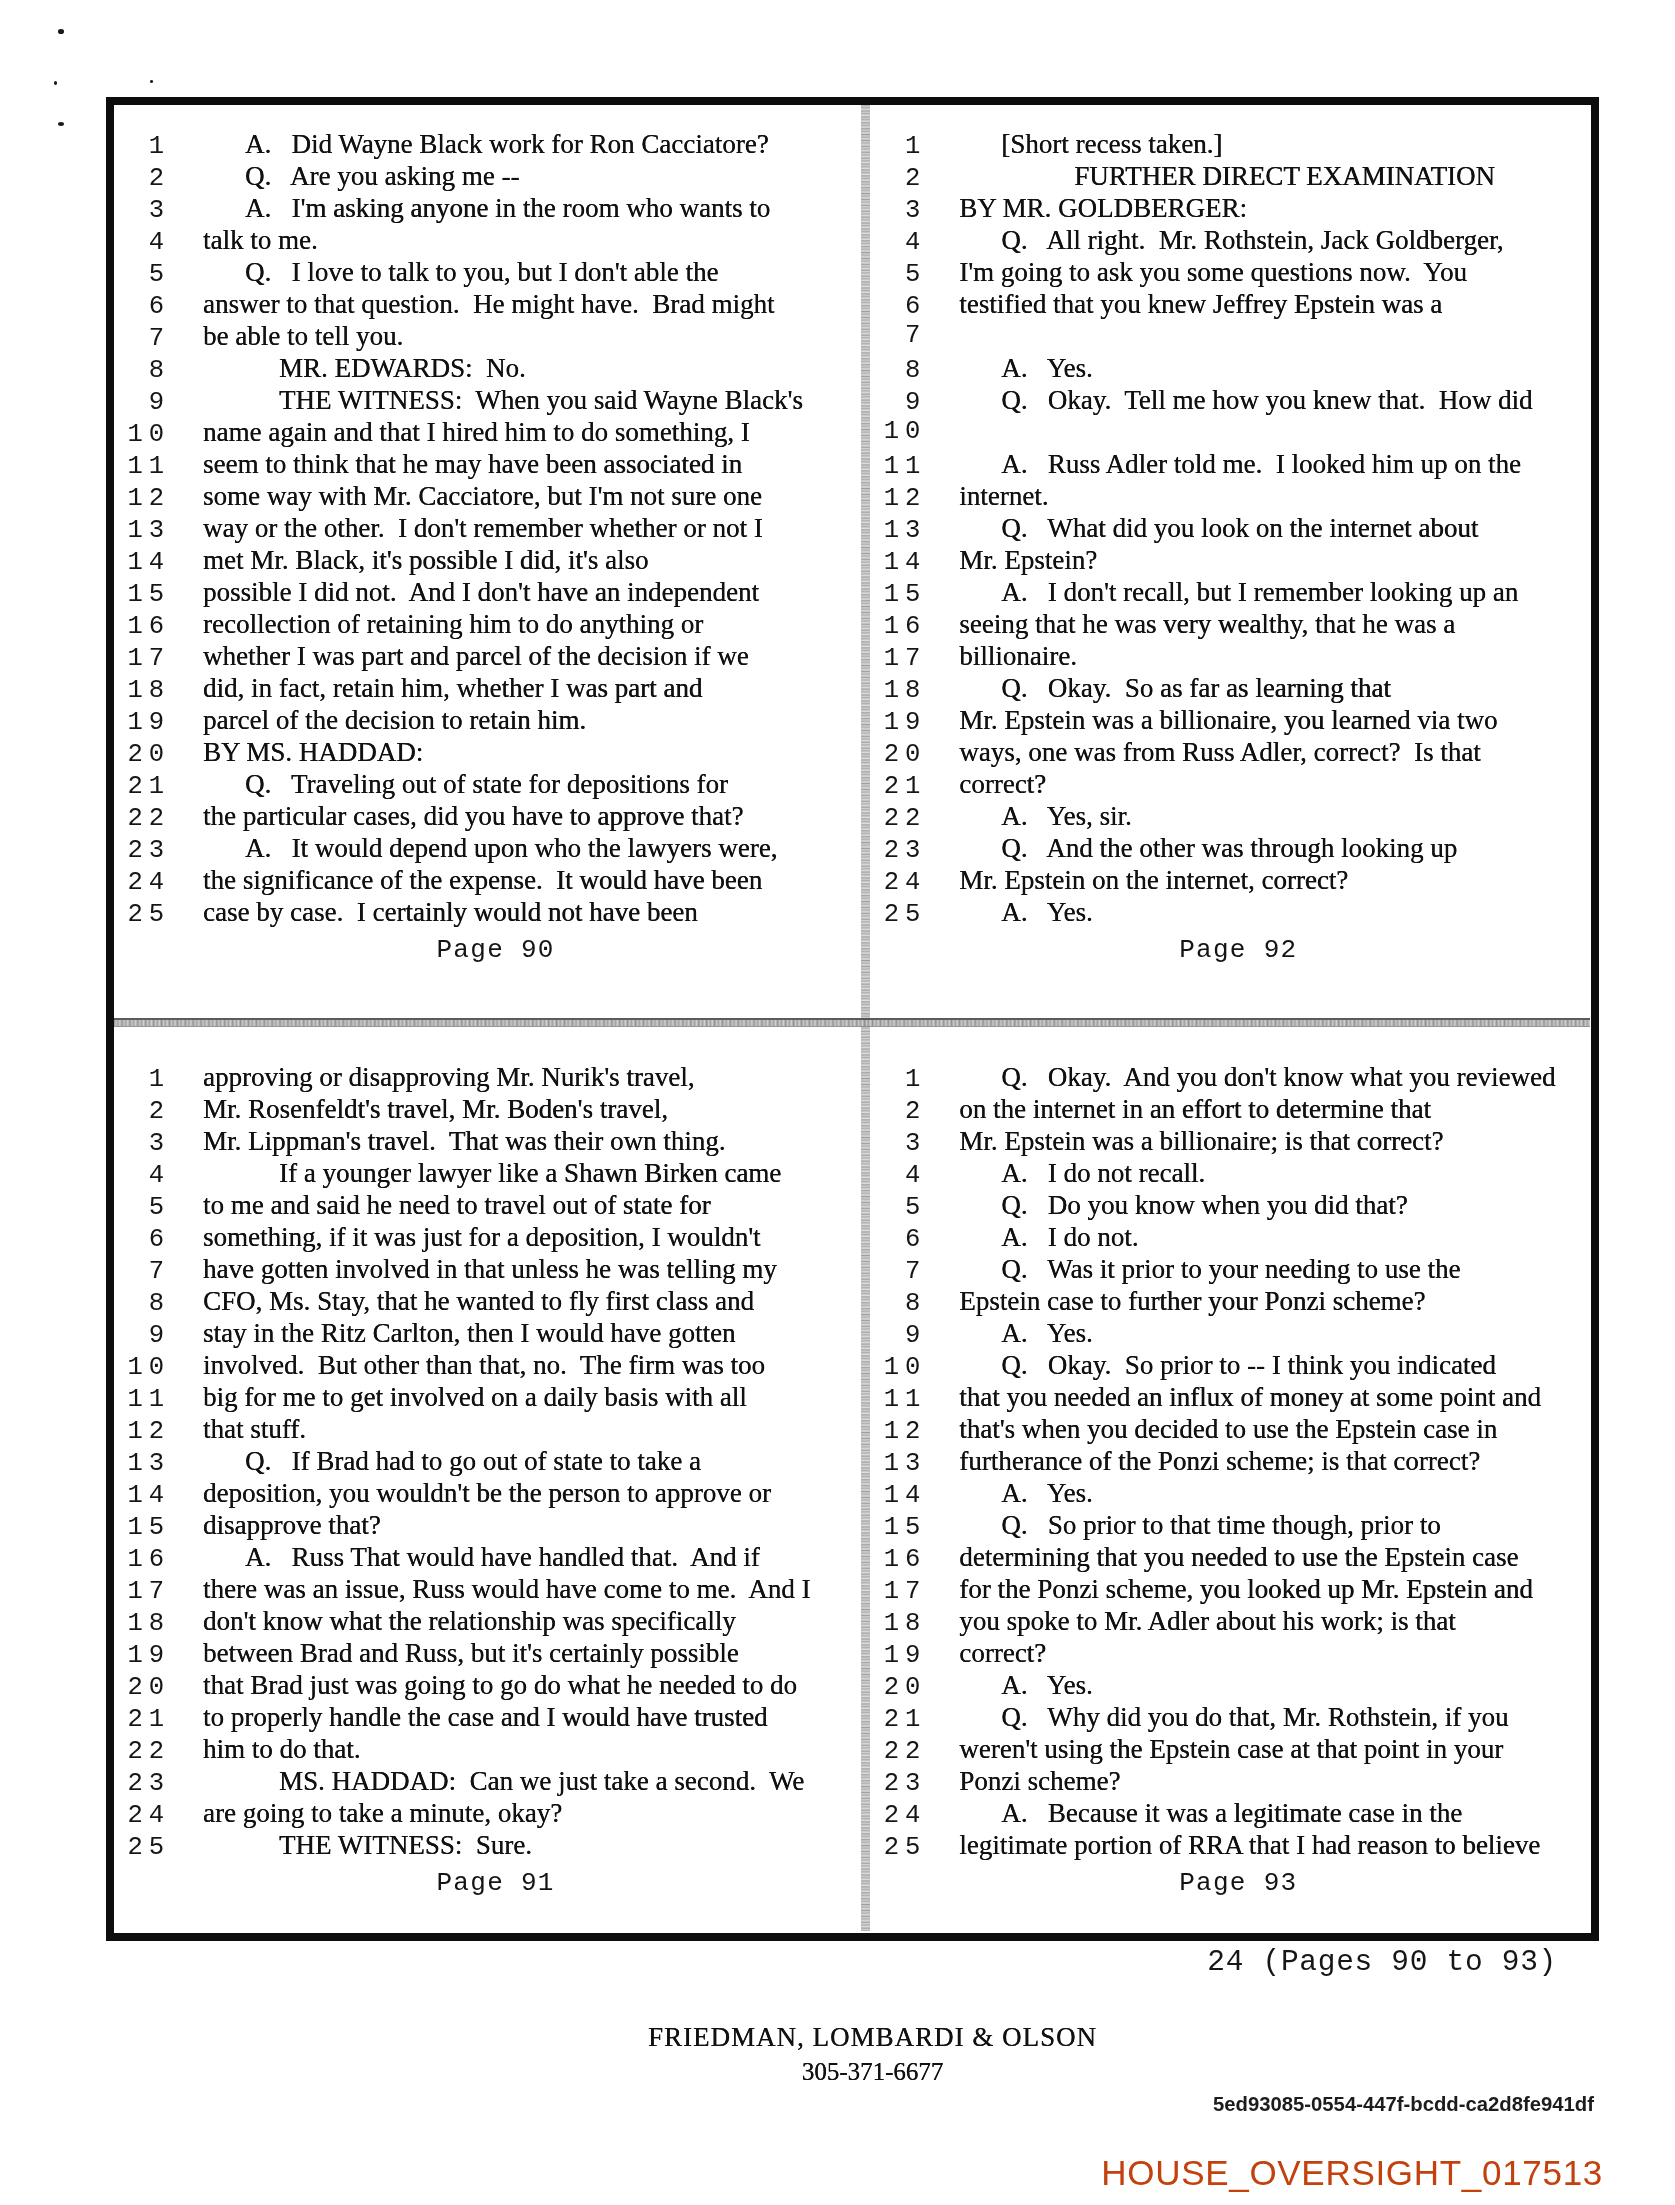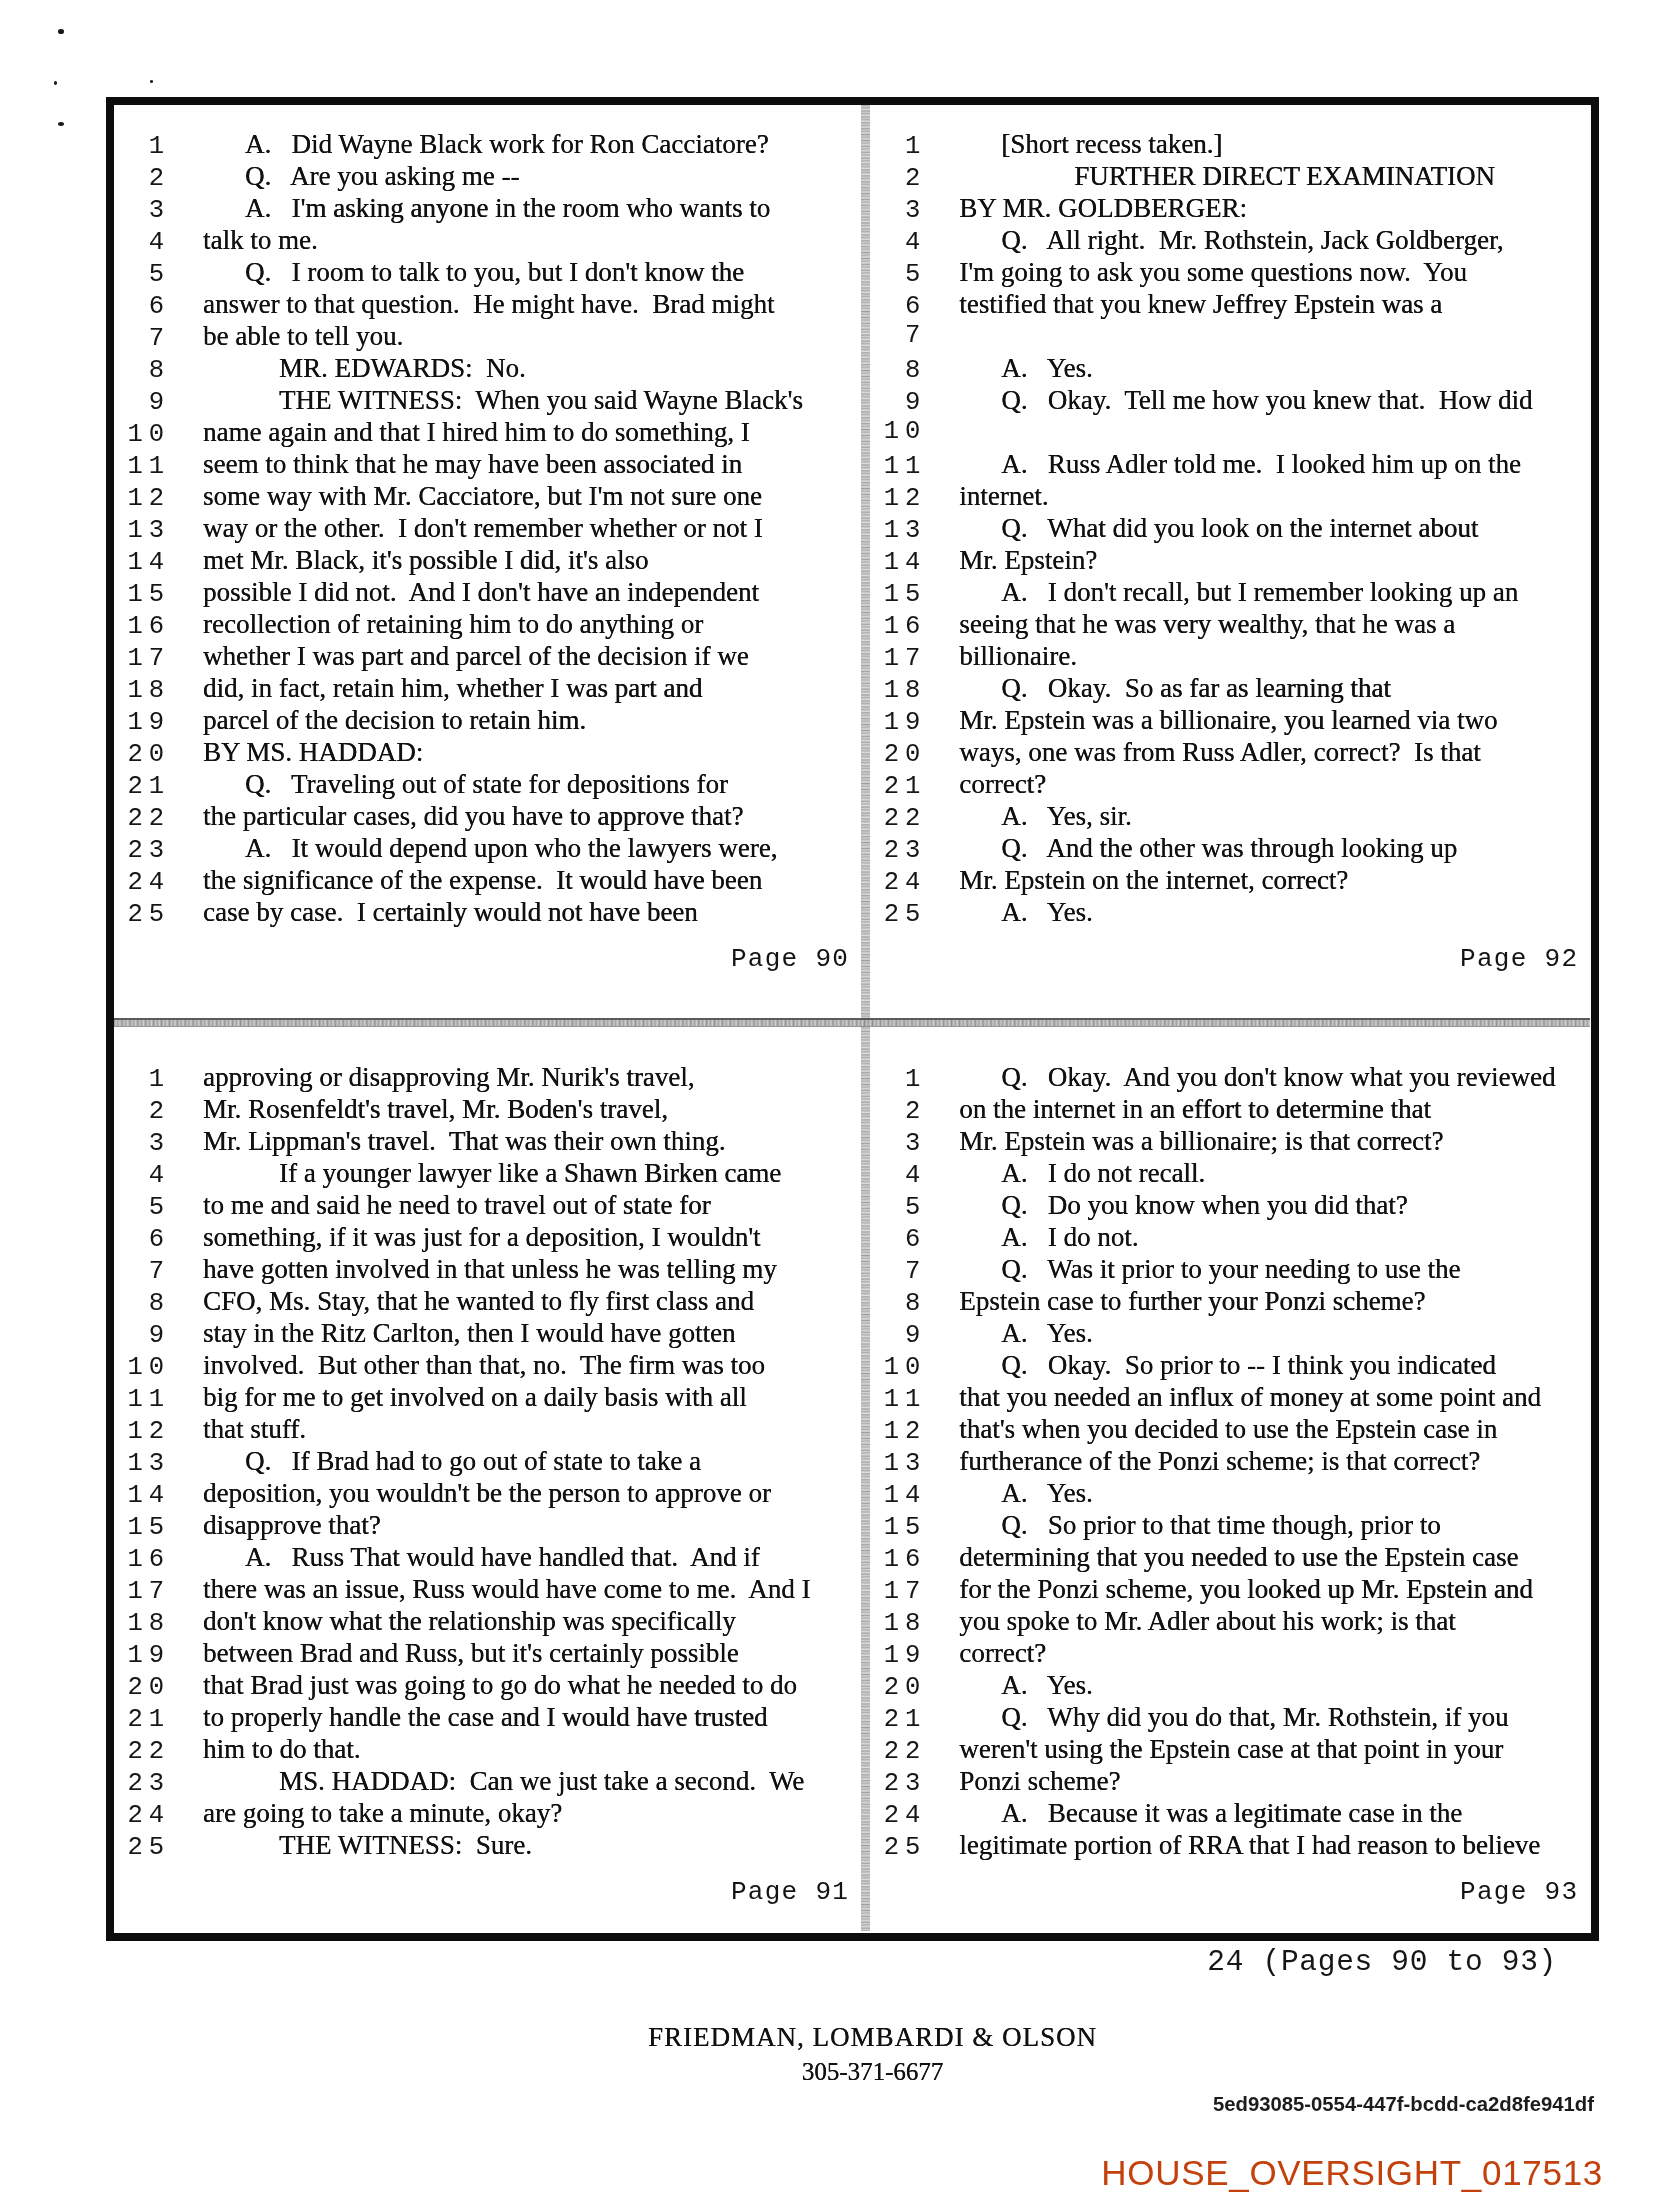--- a/index.html
+++ b/index.html
@@ -52,22 +52,22 @@
   .ltext {
     margin-left:33px;
     font-size:27px;
     white-space:pre;
     text-shadow:0.3px 0 0 currentColor;
   }
   .in-q       { padding-left:42px; }
   .in-speaker { padding-left:76px; }
   .in-heading { padding-left:115px; }
   .page-label {
-    margin-top:15px;
-    text-align:right; padding-right:11.8px;
+    margin-top:6px;
+    text-align:center; padding-right:11.8px;
     font-family:"Liberation Mono", monospace;
     font-size:26px; letter-spacing:1.3px;
     color:#141414;
     padding-left:28px;
   }
   .footer-sheet {
     position:absolute; top:1945px; right:119px;
     font-family:"Liberation Mono", monospace;
     font-size:29.5px; letter-spacing:0.7px; color:#161616;
   }
@@ -104,21 +104,21 @@
   <div class="speck" style="left:150px;top:80px;width:3.3px;height:2.6px;"></div>
   <div class="speck" style="left:58px;top:122px;width:5.9px;height:3.9px;"></div>
 
   <div class="frame">
     <div class="quad q-tl">
       <div class="lines">
           <div class="tline"><span class="lnum">1</span><span class="ltext in-q">A.   Did Wayne Black work for Ron Cacciatore?</span></div>
           <div class="tline"><span class="lnum">2</span><span class="ltext in-q">Q.   Are you asking me --</span></div>
           <div class="tline"><span class="lnum">3</span><span class="ltext in-q">A.   I'm asking anyone in the room who wants to</span></div>
           <div class="tline"><span class="lnum">4</span><span class="ltext in-cont">talk to me.</span></div>
-          <div class="tline"><span class="lnum">5</span><span class="ltext in-q">Q.   I room to talk to you, but I don't know the</span></div>
+          <div class="tline"><span class="lnum">5</span><span class="ltext in-q">Q.   I love to talk to you, but I don't able the</span></div>
           <div class="tline"><span class="lnum">6</span><span class="ltext in-cont">answer to that question.  He might have.  Brad might</span></div>
           <div class="tline"><span class="lnum">7</span><span class="ltext in-cont">be able to tell you.</span></div>
           <div class="tline"><span class="lnum">8</span><span class="ltext in-speaker">MR. EDWARDS:  No.</span></div>
           <div class="tline"><span class="lnum">9</span><span class="ltext in-speaker">THE WITNESS:  When you said Wayne Black's</span></div>
           <div class="tline"><span class="lnum">10</span><span class="ltext in-cont">name again and that I hired him to do something, I</span></div>
           <div class="tline"><span class="lnum">11</span><span class="ltext in-cont">seem to think that he may have been associated in</span></div>
           <div class="tline"><span class="lnum">12</span><span class="ltext in-cont">some way with Mr. Cacciatore, but I'm not sure one</span></div>
           <div class="tline"><span class="lnum">13</span><span class="ltext in-cont">way or the other.  I don't remember whether or not I</span></div>
           <div class="tline"><span class="lnum">14</span><span class="ltext in-cont">met Mr. Black, it's possible I did, it's also</span></div>
           <div class="tline"><span class="lnum">15</span><span class="ltext in-cont">possible I did not.  And I don't have an independent</span></div>

